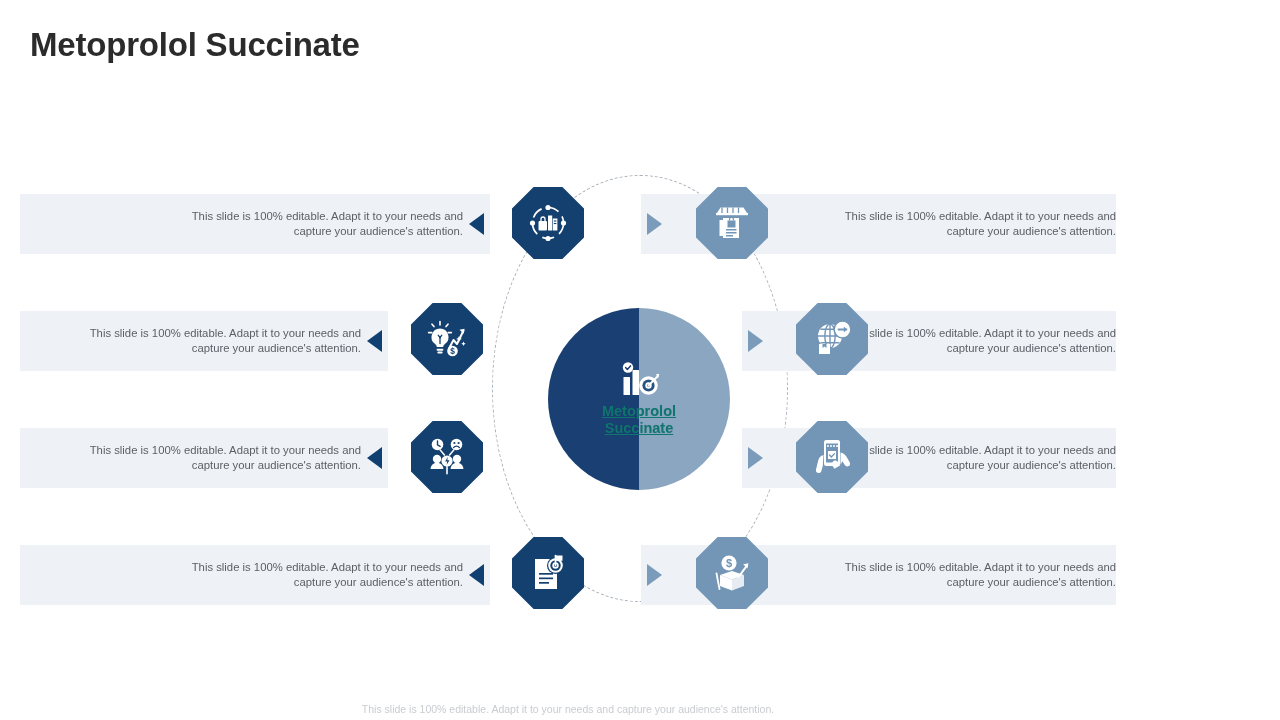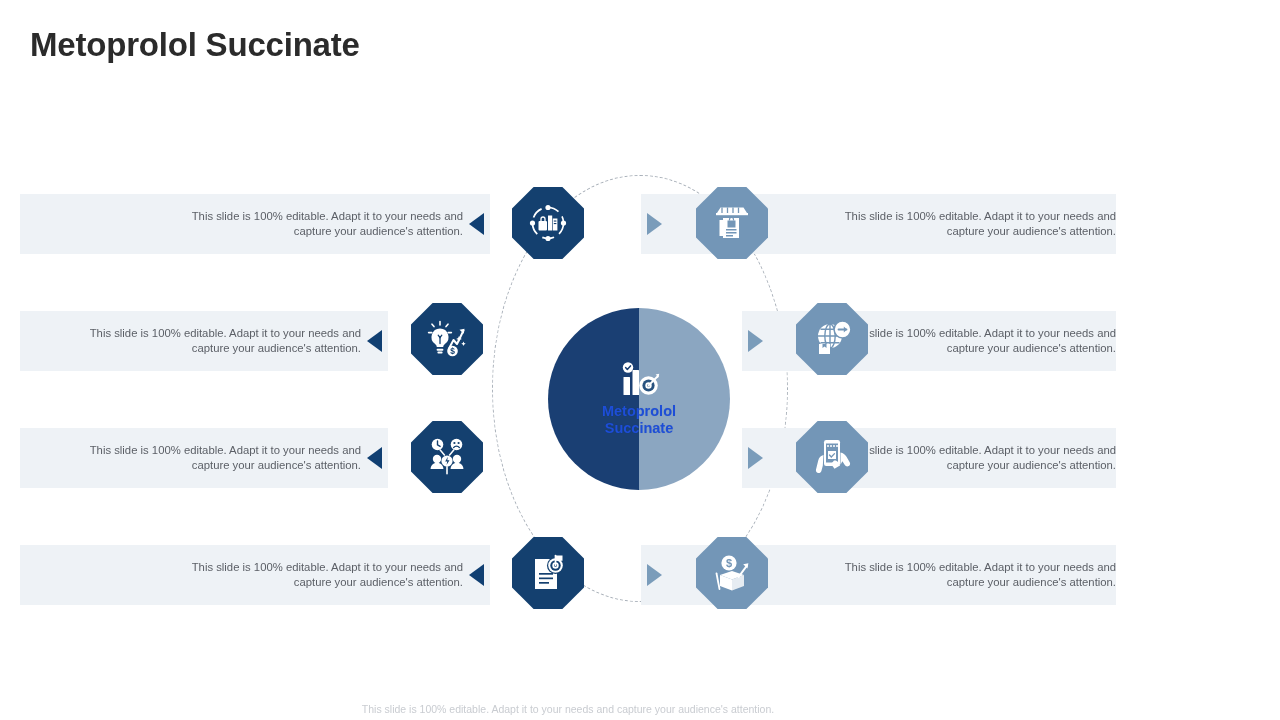--- a/index.html
+++ b/index.html
@@ -74,23 +74,24 @@
   .center .half-l { position: absolute; left: 0; top: 0; width: 50%; height: 100%; background: #1a3f73; }
   .center .half-r { position: absolute; right: 0; top: 0; width: 50%; height: 100%; background: #8ba6c1; }
   .center-inner {
     position: absolute; inset: 0;
     display: flex; flex-direction: column;
     align-items: center; justify-content: center;
     gap: 2px; z-index: 3;
   }
   .center-icon { width: 46px; height: 40px; }
   .center-label {
-    color: #1d4ed8; font-size: 14.5px; font-weight: bold;
+    color: #0f766e; font-size: 14.5px; font-weight: bold;
     text-align: center; line-height: 1.16; white-space: pre-line;
     text-shadow: 0 0 1px rgba(0,0,0,.12);
+    text-decoration: underline;
   }
 
   
   .node {
     position: absolute; width: 72px; height: 72px;
     display: flex; align-items: center; justify-content: center;
     clip-path: polygon(30% 0%, 70% 0%, 100% 30%, 100% 70%, 70% 100%, 30% 100%, 0% 70%, 0% 30%);
   }
   .node.dark { background: #14406f; }
   .node.lite { background: #7396b7; }

